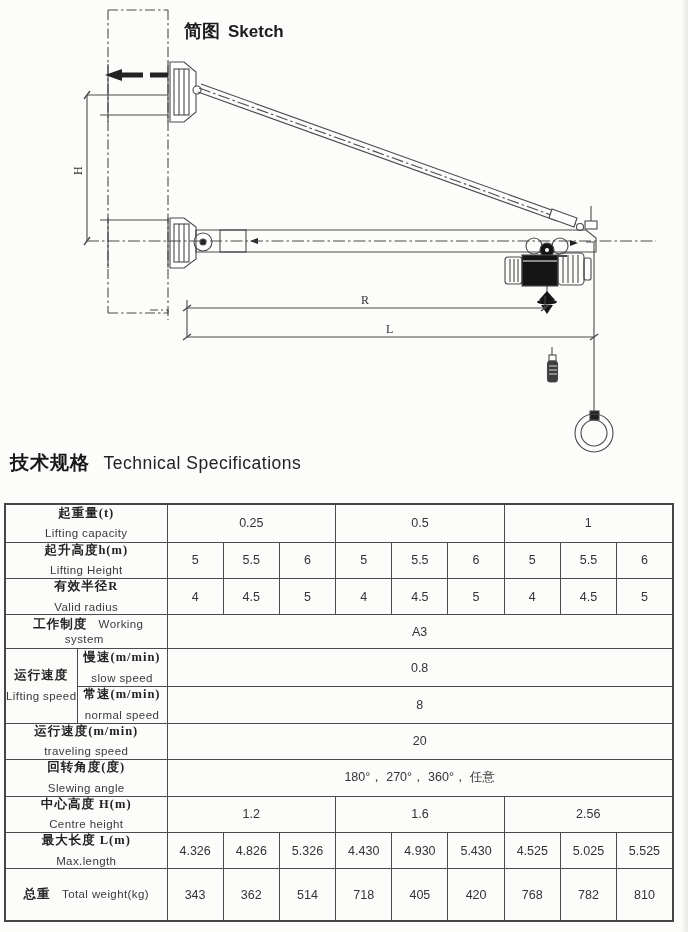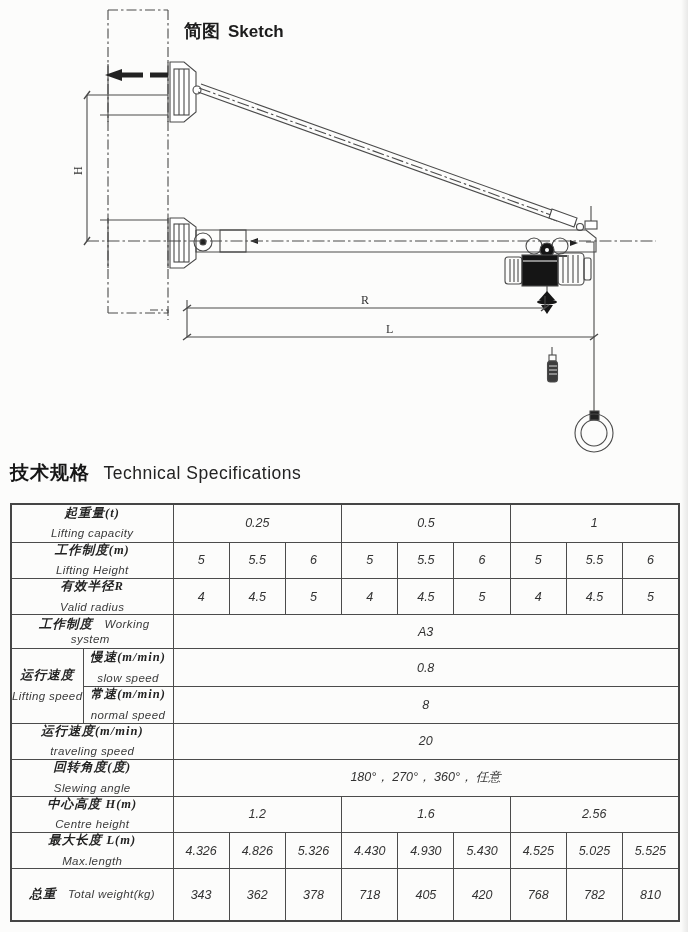--- a/index.html
+++ b/index.html
@@ -16,29 +16,28 @@
     content:"";position:absolute;right:0;top:0;width:7px;height:100%;
     background:linear-gradient(to right, rgba(0,0,0,0), rgba(0,0,0,0.08));
     pointer-events:none;
   }
   
   .sketch{position:absolute;left:0;top:0;}
   .t-zh{font-family:"Liberation Sans",sans-serif;font-size:18px;font-weight:700;fill:#1c1c1c;}
   .t-en{font-family:"Liberation Sans",sans-serif;font-size:17px;font-weight:600;fill:#1c1c1c;}
   .dim{font-family:"Liberation Serif",serif;font-size:12px;fill:#333;}
   
-  .section-title{position:absolute;left:10px;top:460px;white-space:nowrap;}
+  .section-title{position:absolute;left:10px;top:450px;white-space:nowrap;}
   .section-title .zh-b{font-size:19px;font-weight:700;color:#161616;letter-spacing:1px;}
   .section-title .en-b{font-size:17.5px;font-weight:500;color:#222;margin-left:9px;letter-spacing:0.5px;}
   
   table.spec{
-    position:absolute;left:10px;top:503px;width:668px;
+    position:absolute;left:4px;top:503px;width:668px;
     border-collapse:collapse;table-layout:fixed;
     border:2.5px solid #454545;
-    font-style:italic;
   }
   table.spec td{
     border:1.6px solid #4b4b4b;
     text-align:center;vertical-align:middle;
     font-size:12.5px;color:#333;padding:0;
     overflow:hidden;
   }
   .lbl .zh{display:block;font-family:"Liberation Serif",serif;font-size:12.5px;font-weight:600;color:#222;letter-spacing:1px;line-height:1.25;}
   .lbl .en{display:block;font-size:11.5px;color:#3a3a3a;letter-spacing:0.4px;line-height:1.2;margin-top:6px;}
   .lbl.one .zh,.lbl.one .en{display:inline;margin:0 4px;}
@@ -177,21 +176,21 @@
         <span class="zh">起重量(t)</span>
         <span class="en">Lifting capacity</span>
       </td>
       <td colspan="3">0.25</td>
       <td colspan="3">0.5</td>
       <td colspan="3">1</td>
     </tr>
 
     <tr style="height:35px">
       <td colspan="2" class="lbl">
-        <span class="zh">工作制度(m)</span>
+        <span class="zh">起升高度h(m)</span>
         <span class="en">Lifting Height</span>
       </td>
       <td>5</td>
       <td>5.5</td>
       <td>6</td>
       <td>5</td>
       <td>5.5</td>
       <td>6</td>
       <td>5</td>
       <td>5.5</td>
@@ -284,21 +283,21 @@
       <td>5.525</td>
     </tr>
 
     <tr style="height:52px">
       <td colspan="2" class="lbl one">
         <span class="zh">总重</span>
         <span class="en">Total weight(kg)</span>
       </td>
       <td>343</td>
       <td>362</td>
-      <td>378</td>
+      <td>514</td>
       <td>718</td>
       <td>405</td>
       <td>420</td>
       <td>768</td>
       <td>782</td>
       <td>810</td>
     </tr>
   </tbody>
     </table>
 

